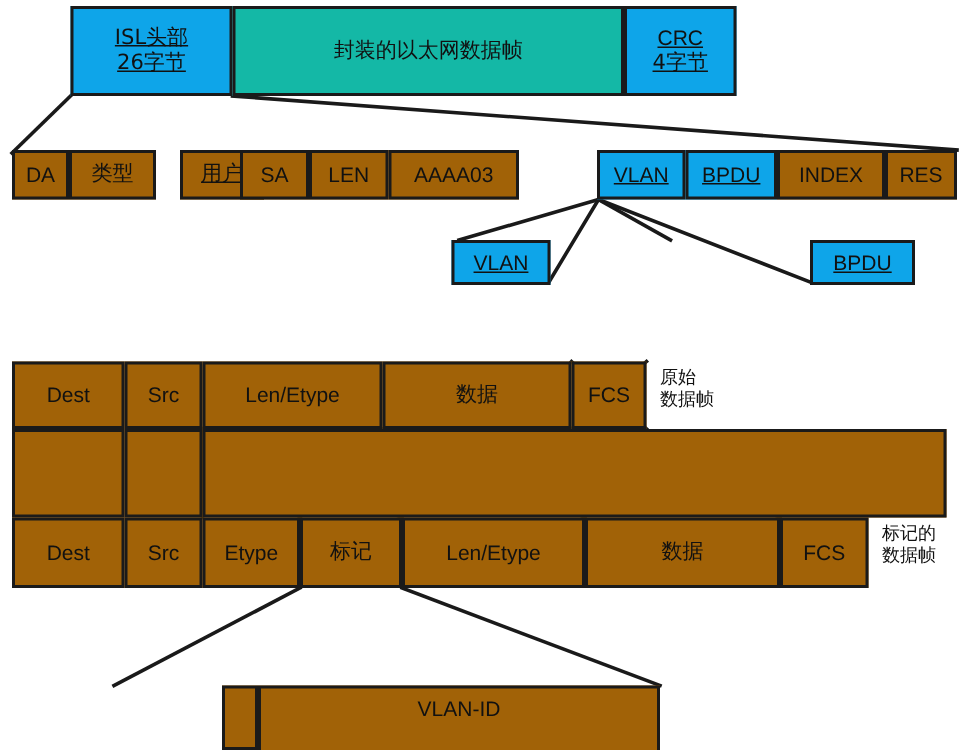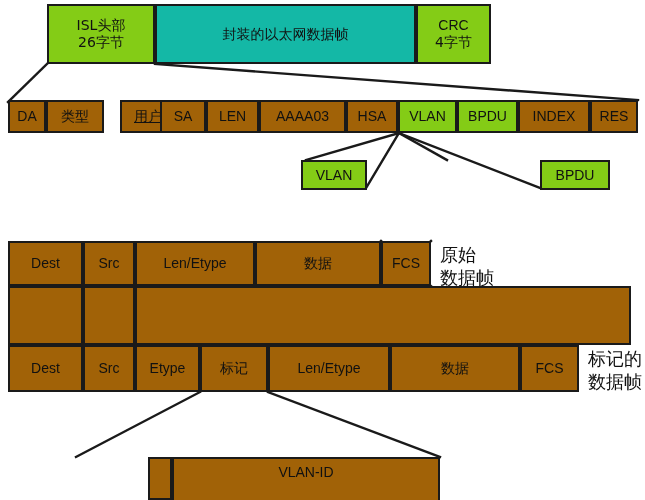--- a/index.html
+++ b/index.html
@@ -20,25 +20,25 @@
     background:#a16207;
     display:flex;
     align-items:center;
     justify-content:center;
     text-align:center;
     font-size:14px;
     color:#111;
     line-height:1.18;
     white-space:nowrap;
   }
-  .cell.grey{background:#84cc16;}
+  .cell.grey{background:#0ea5e9;text-decoration:underline;}
   .cell.twoline{white-space:normal;flex-direction:column;}
   .label{
     position:absolute;
-    font-size:18px;
+    font-size:12px;
     color:#111;
     line-height:1.25;
     white-space:nowrap;
     font-family:"DejaVu Sans","Liberation Sans",sans-serif;
   }
   .cn{font-family:"DejaVu Sans","Liberation Sans",sans-serif;}
   .lat{font-family:"Liberation Sans","DejaVu Sans",sans-serif;}
 </style>
 </head>
 <body>
@@ -109,23 +109,20 @@
   </div>
   <div class="cell" style="left:160px;top:100px;width:46px;height:33px;">
     <span class="lat">SA</span>
   </div>
   <div class="cell" style="left:206px;top:100px;width:53px;height:33px;">
     <span class="lat">LEN</span>
   </div>
   <div class="cell" style="left:259px;top:100px;width:87px;height:33px;">
     <span class="lat">AAAA03</span>
   </div>
-  <div class="cell" style="left:346px;top:100px;width:52px;height:33px;">
-    <span class="lat">HSA</span>
-  </div>
   <div class="cell grey" style="left:398px;top:100px;width:59px;height:33px;">
     <span class="lat">VLAN</span>
   </div>
   <div class="cell grey" style="left:457px;top:100px;width:61px;height:33px;">
     <span class="lat">BPDU</span>
   </div>
   <div class="cell" style="left:518px;top:100px;width:72px;height:33px;">
     <span class="lat">INDEX</span>
   </div>
   <div class="cell" style="left:590px;top:100px;width:48px;height:33px;">

